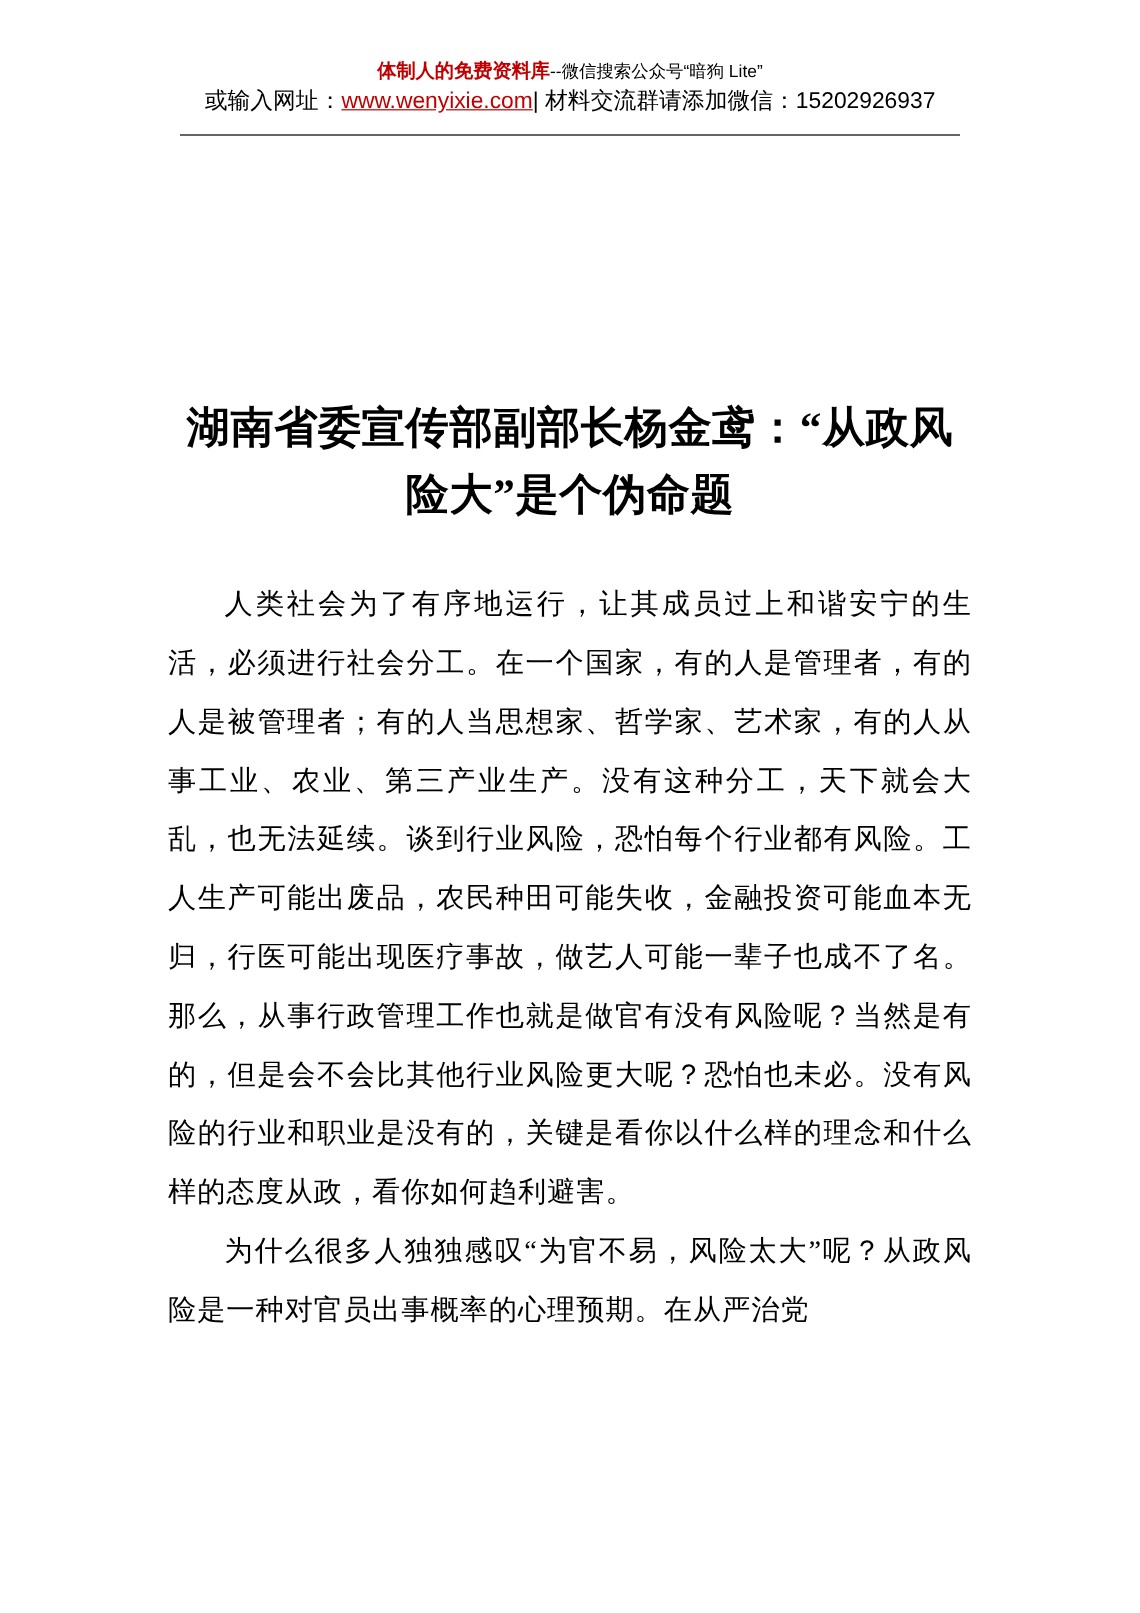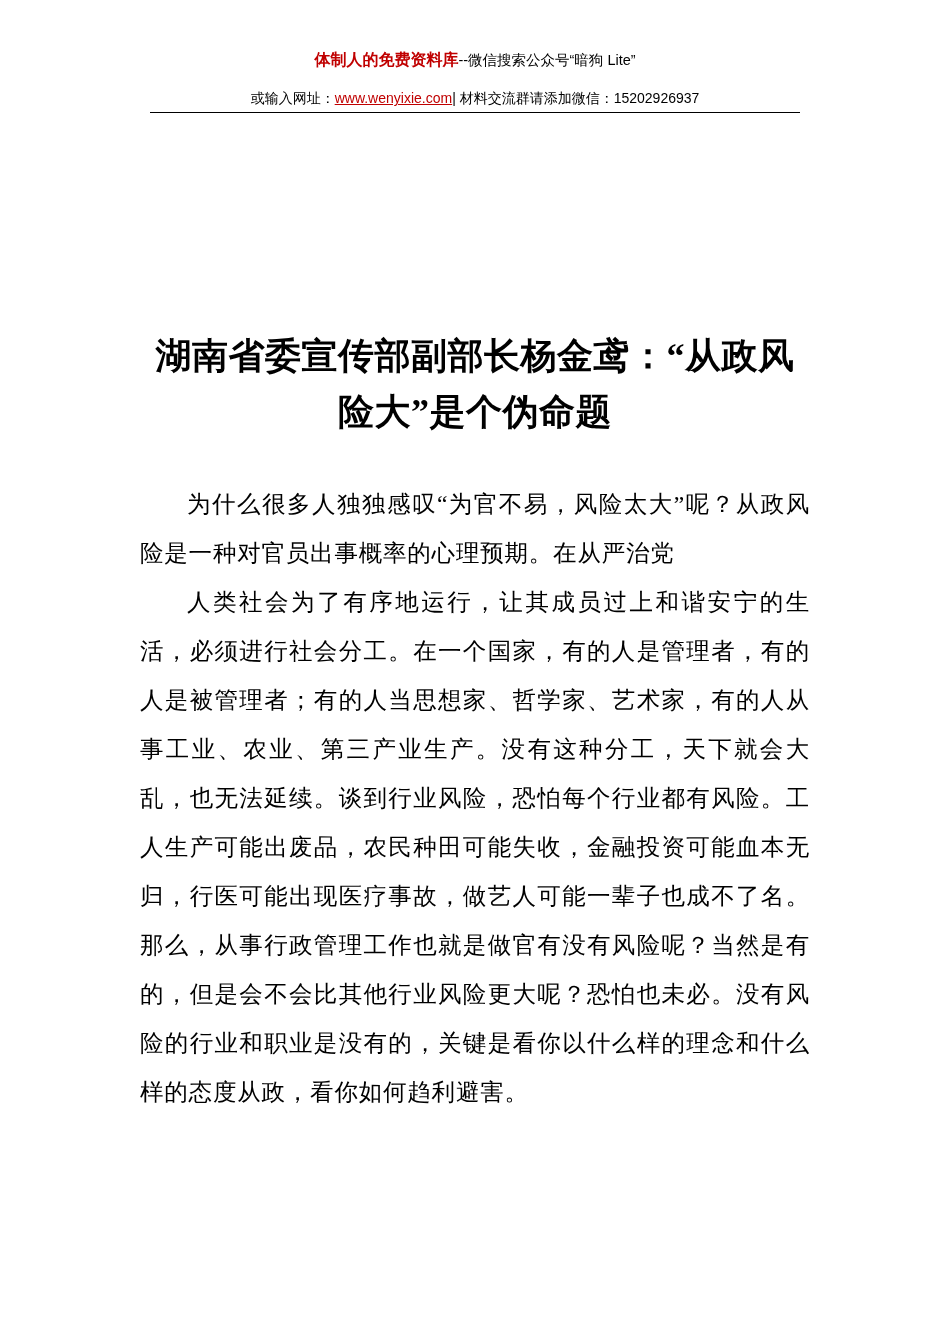--- a/index.html
+++ b/index.html
@@ -41,22 +41,22 @@
     color: #c00000;
     font-weight: bold;
     font-size: 16px;
   }
   .banner-sub {
     color: #000000;
     font-size: 14.5px;
   }
   .banner-line2 {
     font-family: "Liberation Sans", sans-serif;
-    font-size: 14px;
-    margin-top: 17px;
+    font-size: 19px;
+    margin-top: 0;
     white-space: nowrap;
   }
   .banner-url {
     color: #c00000;
     text-decoration: underline;
   }
   .banner-rule {
     position: absolute;
     top: 112px;
     left: 150px;
@@ -107,17 +107,17 @@
     <div class="banner-line2">
       <span>或输入网址：</span><span class="banner-url">www.wenyixie.com</span><span>| 材料交流群请添加微信：15202926937</span>
     </div>
   </div>
 
   <div class="banner-rule"></div>
 
   <h1 class="doc-title">湖南省委宣传部副部长杨金鸢：“从政风险大”是个伪命题</h1>
 
   <div class="doc-body">
+    <p>人类社会为了有序地运行，让其成员过上和谐安宁的生活，必须进行社会分工。在一个国家，有的人是管理者，有的人是被管理者；有的人当思想家、哲学家、艺术家，有的人从事工业、农业、第三产业生产。没有这种分工，天下就会大乱，也无法延续。谈到行业风险，恐怕每个行业都有风险。工人生产可能出废品，农民种田可能失收，金融投资可能血本无归，行医可能出现医疗事故，做艺人可能一辈子也成不了名。那么，从事行政管理工作也就是做官有没有风险呢？当然是有的，但是会不会比其他行业风险更大呢？恐怕也未必。没有风险的行业和职业是没有的，关键是看你以什么样的理念和什么样的态度从政，看你如何趋利避害。</p>
     <p>为什么很多人独独感叹“为官不易，风险太大”呢？从政风险是一种对官员出事概率的心理预期。在从严治党</p>
-    <p>人类社会为了有序地运行，让其成员过上和谐安宁的生活，必须进行社会分工。在一个国家，有的人是管理者，有的人是被管理者；有的人当思想家、哲学家、艺术家，有的人从事工业、农业、第三产业生产。没有这种分工，天下就会大乱，也无法延续。谈到行业风险，恐怕每个行业都有风险。工人生产可能出废品，农民种田可能失收，金融投资可能血本无归，行医可能出现医疗事故，做艺人可能一辈子也成不了名。那么，从事行政管理工作也就是做官有没有风险呢？当然是有的，但是会不会比其他行业风险更大呢？恐怕也未必。没有风险的行业和职业是没有的，关键是看你以什么样的理念和什么样的态度从政，看你如何趋利避害。</p>
   </div>
 
 </div>
 
 </body></html>

